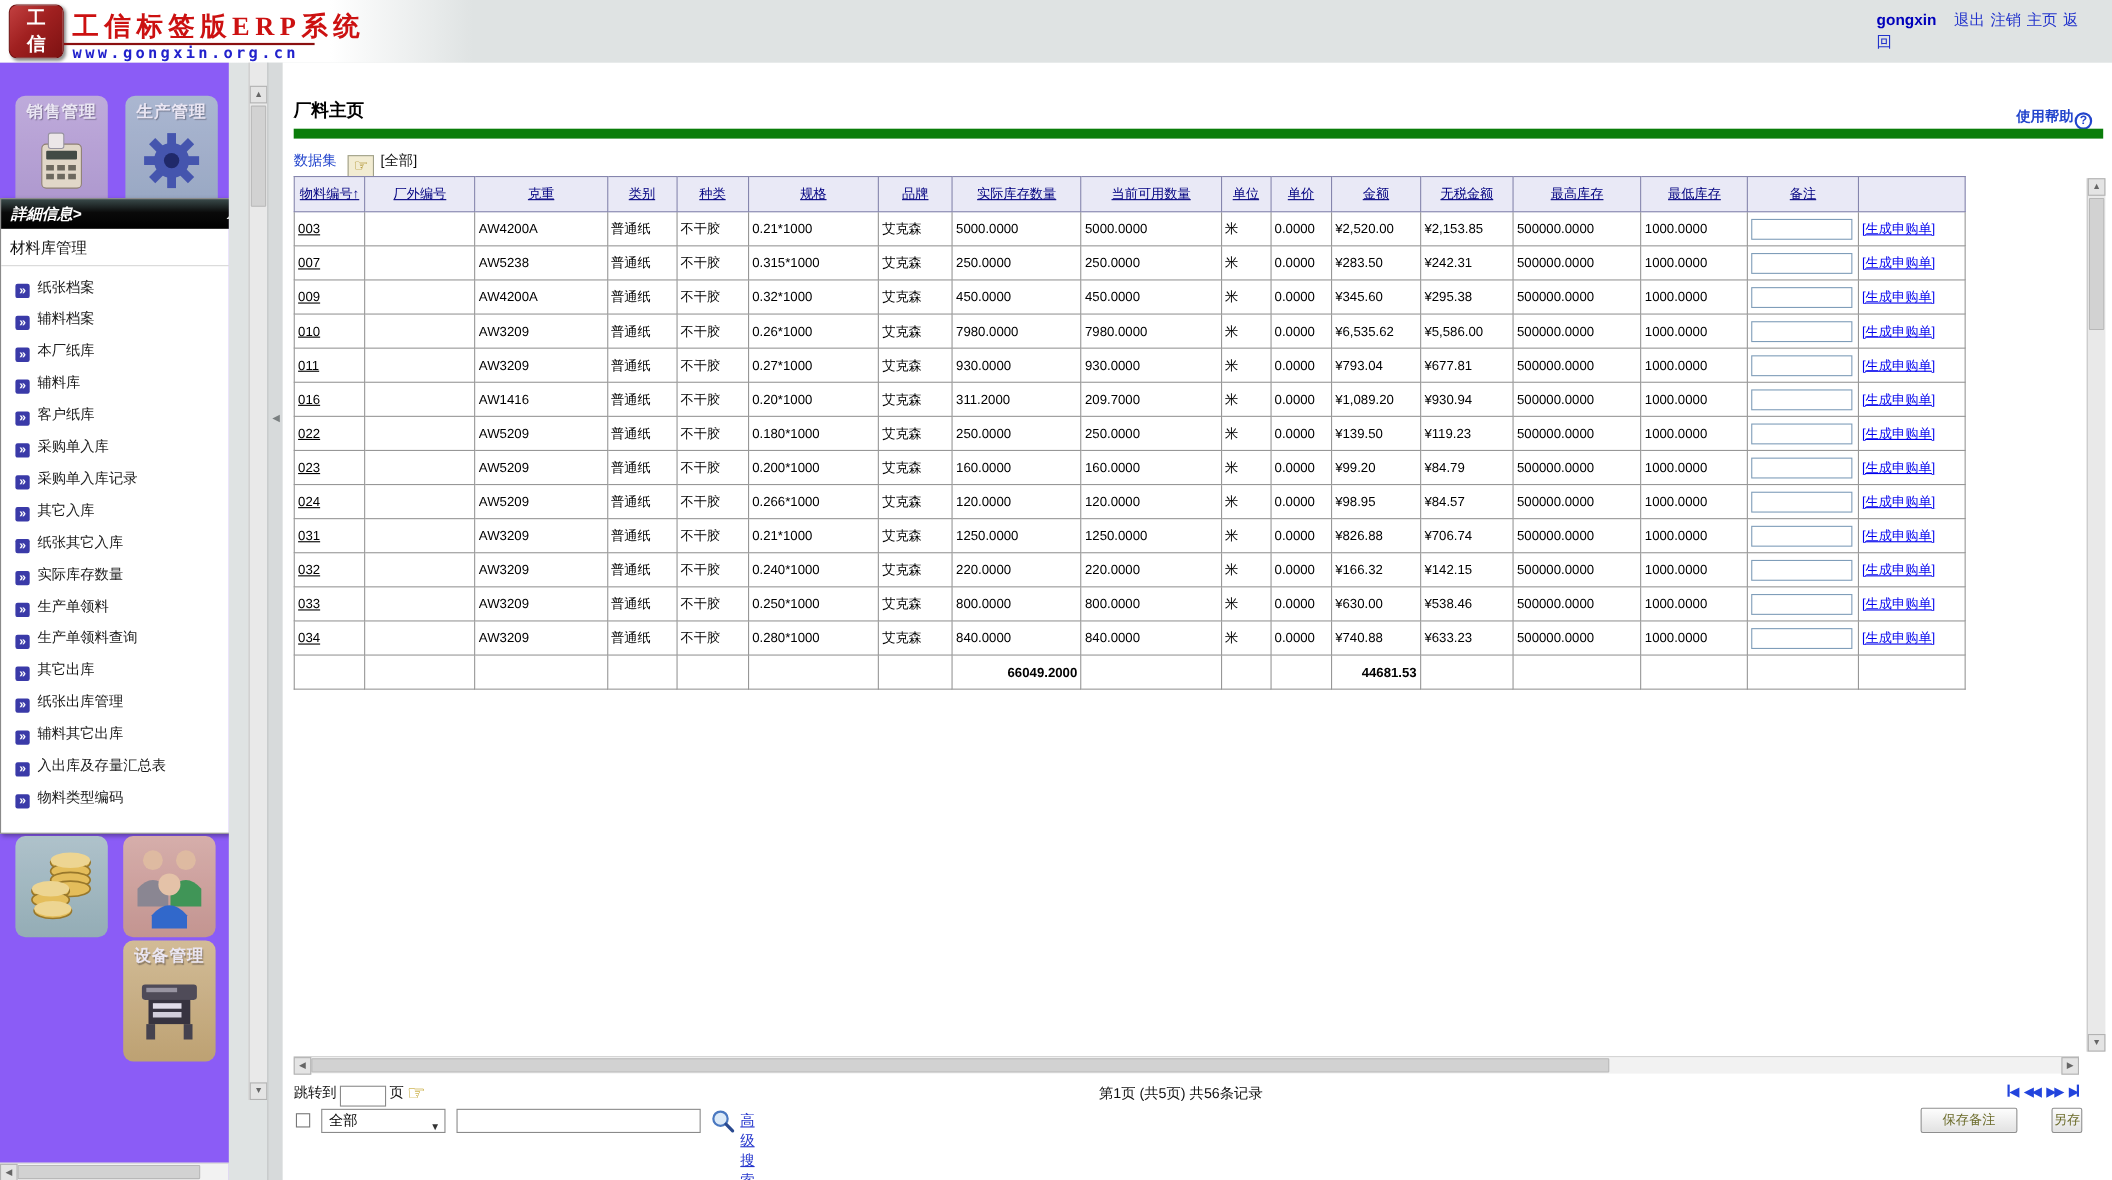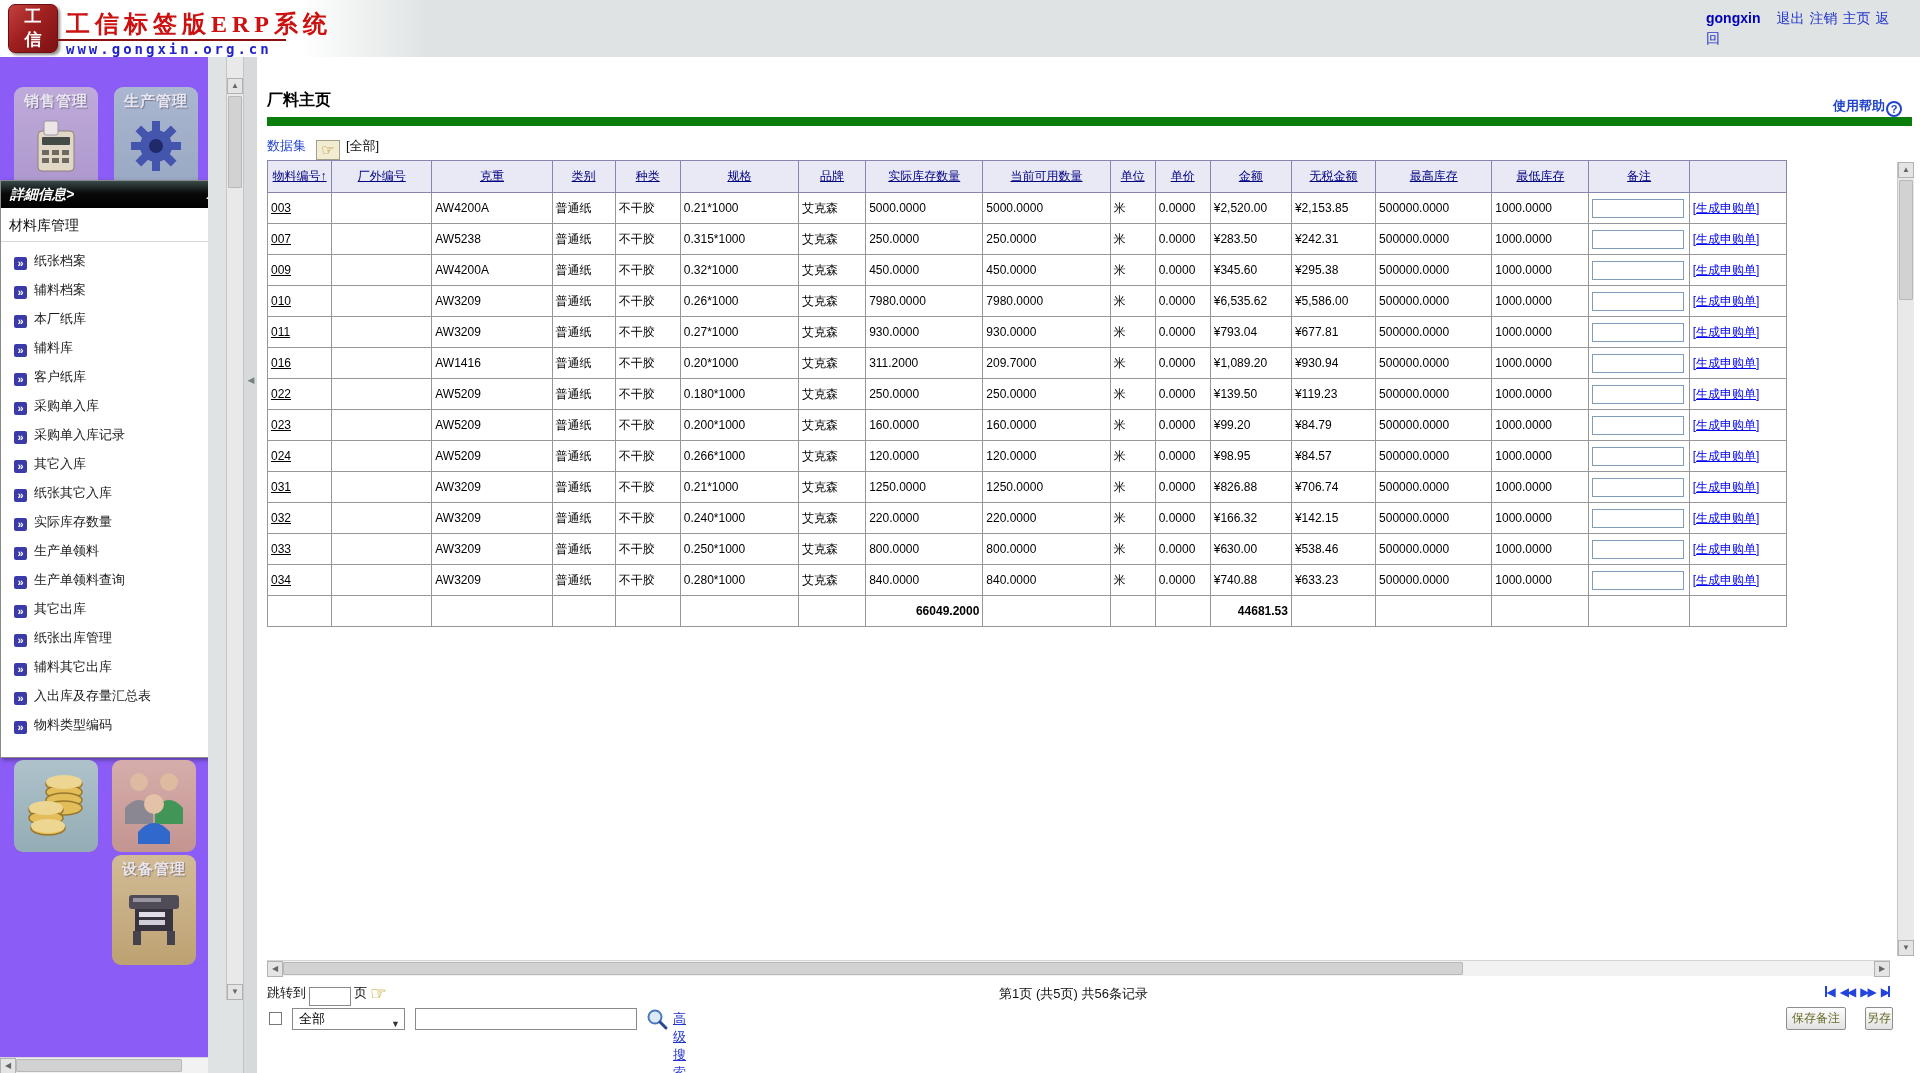--- a/index.html
+++ b/index.html
@@ -101,21 +101,21 @@
   #filter-select { position:absolute; left:25px; top:1px; width:113px; height:22px; border:1px solid #8a8a8a;
                    background:#fff; font-size:13px; line-height:20px; padding-left:6px; cursor:pointer; }
   #filter-select .sel-arrow { position:absolute; right:4px; top:5px; font-size:9px; color:#333; }
   #search-input { position:absolute; left:148px; top:1px; width:222px; height:22px; border:1px solid #8a8a8a; }
   #search-mag { position:absolute; left:378px; top:0px; cursor:pointer; }
   #advanced-search { position:absolute; left:406px; top:3px; color:#2233cc; text-decoration:underline; cursor:pointer; }
 
   .btn { position:absolute; top:950px; height:23px; background:linear-gradient(#fdfdfd,#e2e2e2);
          border:1px solid #8e8e8e; border-radius:2px; font-size:12px; color:#6b6b2a; text-align:center;
          line-height:21px; cursor:pointer; }
-  #save-note-btn { right:74px; width:60px; }
+  #save-note-btn { right:86px; width:88px; }
   #save-as-btn { right:27px; width:28px; }
 </style>
 </head>
 <body>
 
 <div id="page">
 
   <div id="header">
     <div id="logo">
       <span>工</span>

